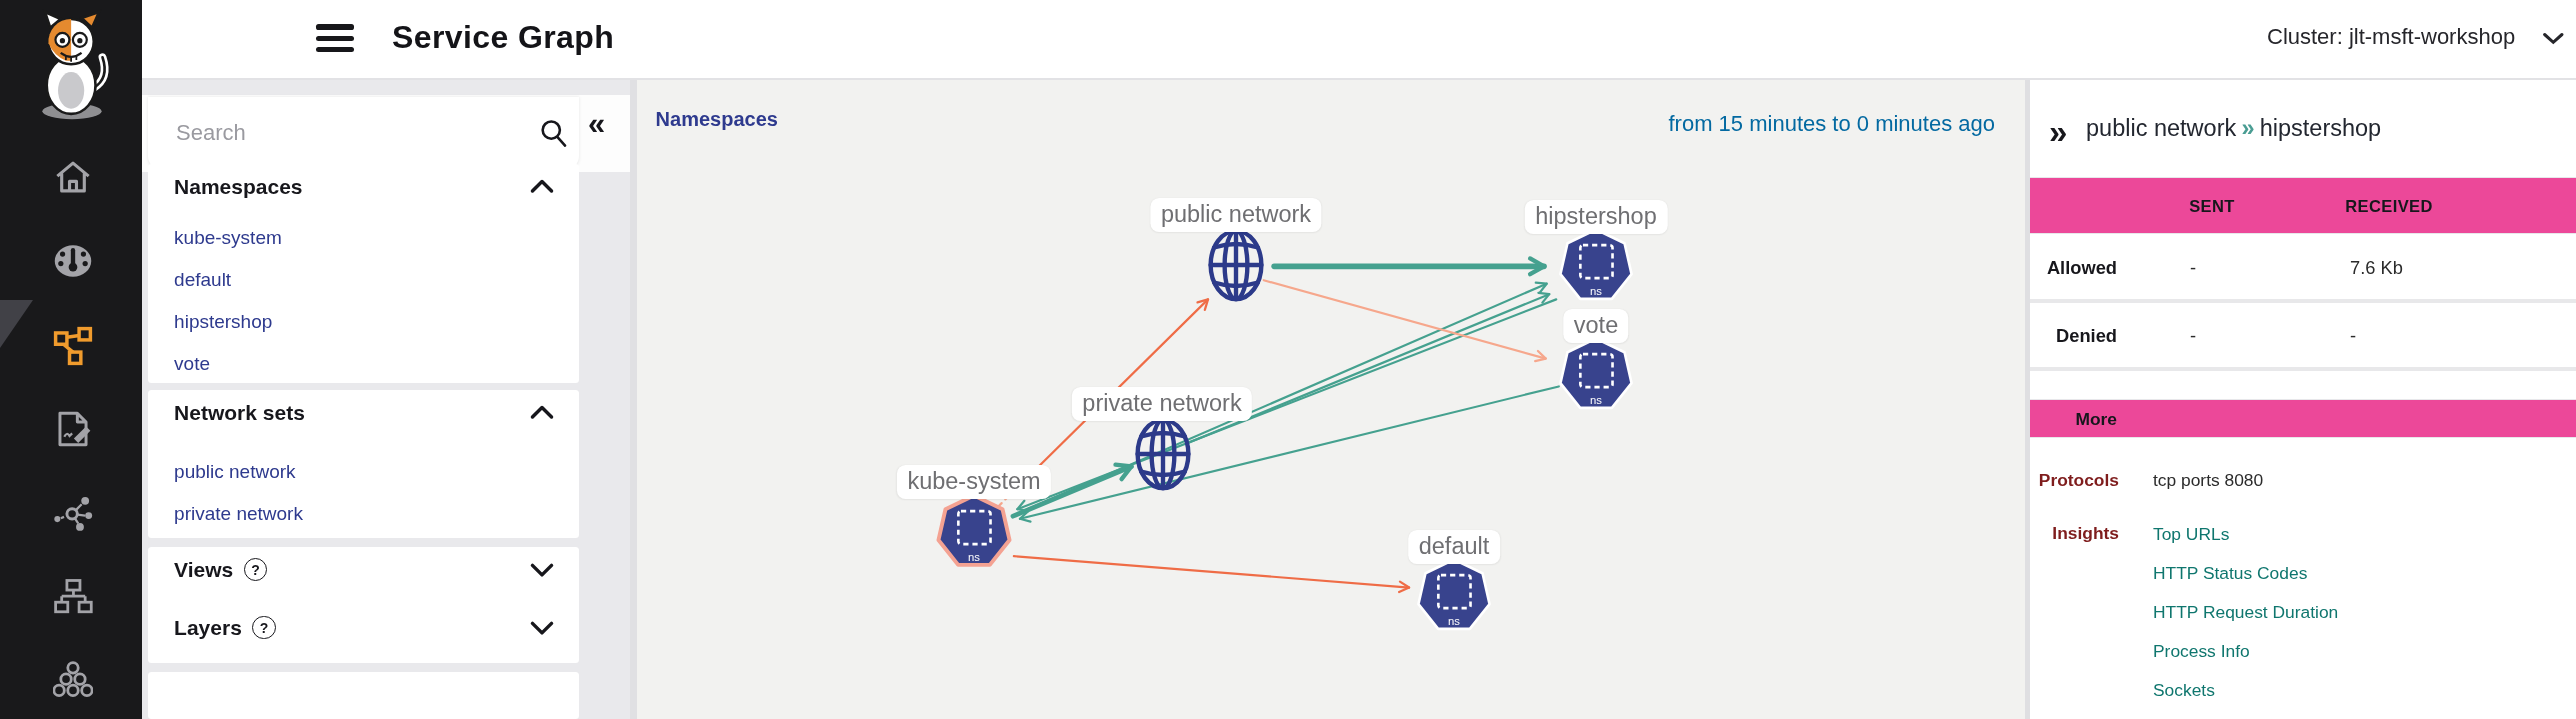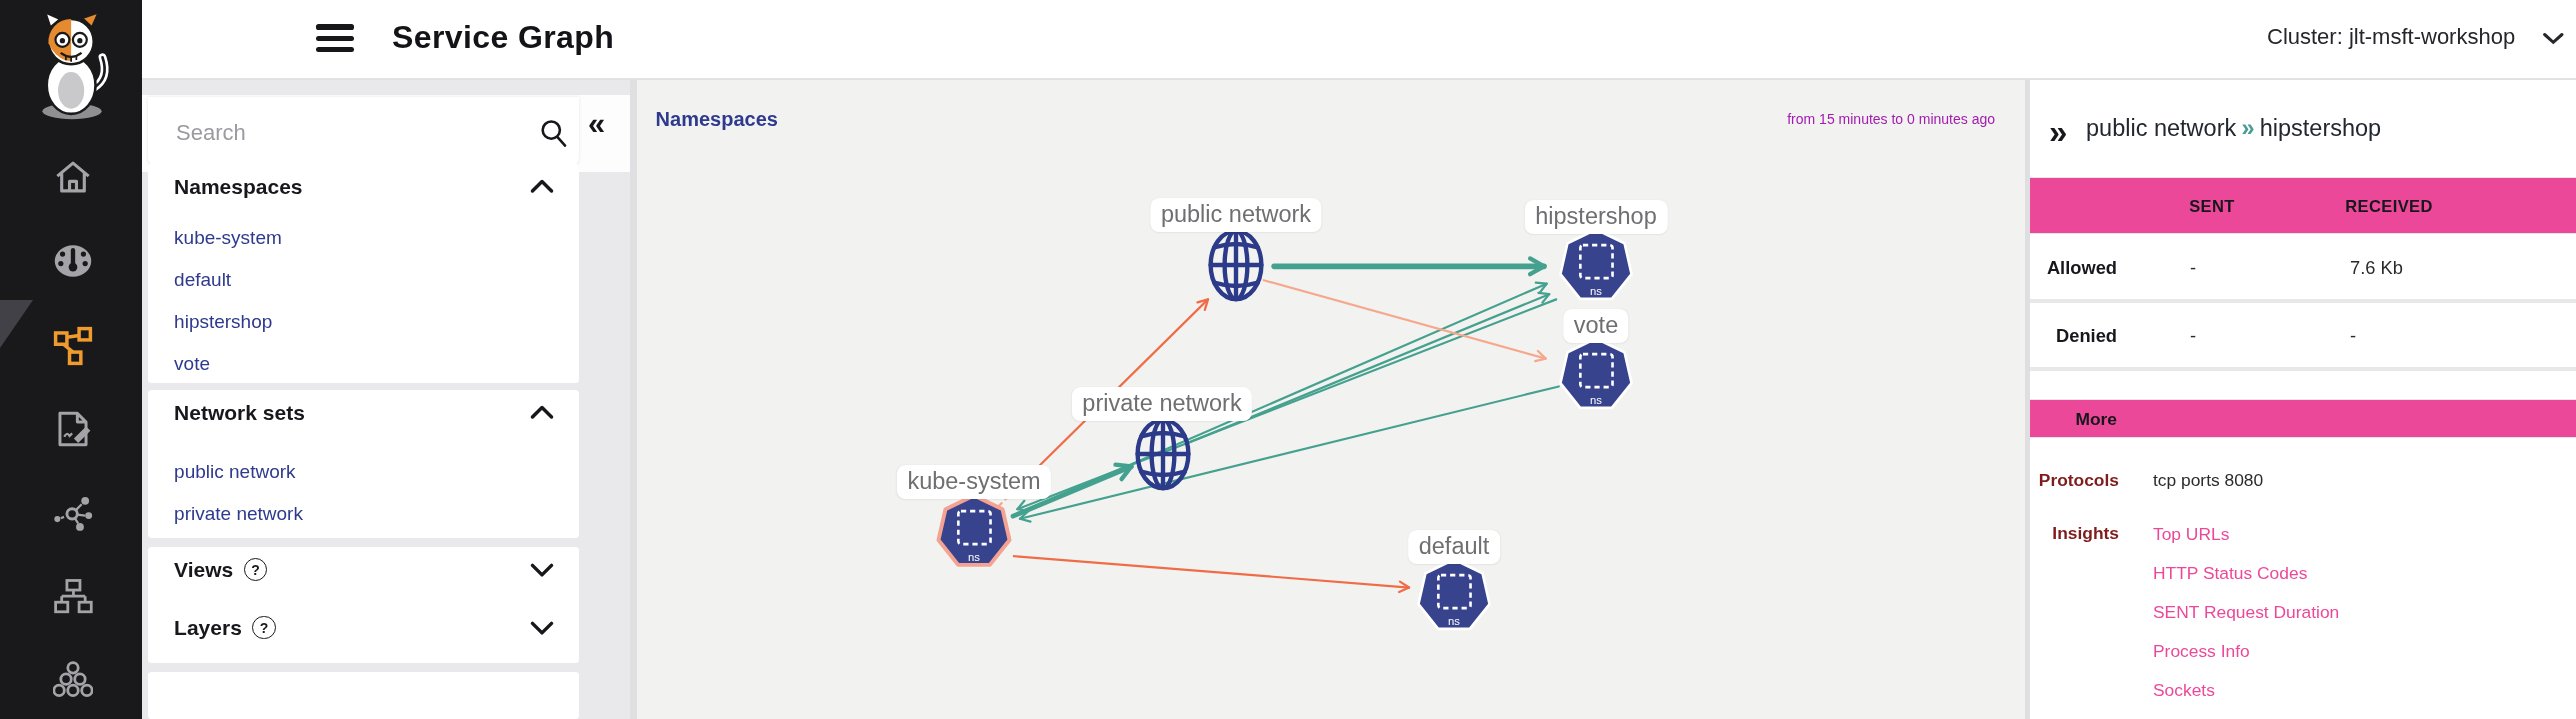--- a/index.html
+++ b/index.html
@@ -38,21 +38,21 @@
   .sec-chevron{position:absolute;right:24.4px;top:14px;cursor:pointer}
   .sec-items{position:absolute;left:0;right:0}
   .sec-item{height:42px;line-height:42px;padding-left:26px;font-size:19px;color:#2e3a8e;cursor:pointer;white-space:nowrap}
   .help-badge{display:inline-flex;align-items:center;justify-content:center;width:23.5px;height:23.5px;
     border:1.7px solid #17171c;border-radius:50%;font-size:14px;font-weight:700;color:#17171c}
 
   
   #canvas{position:absolute;left:633px;top:80px;width:1392px;height:639px;background:#f2f2f0}
   #canvas-divider{position:absolute;left:630px;top:80px;width:7px;height:639px;background:#e0e0e3}
   #view-label{position:absolute;left:22.6px;top:28px;font-size:20px;font-weight:600;color:#2e3a8e}
-  #time-range{position:absolute;right:30px;top:31px;font-size:14px;color:#a21caf}
+  #time-range{position:absolute;right:30px;top:31px;font-size:22px;color:#0369a1}
   #graph-svg{position:absolute;left:0;top:0;width:1392px;height:639px}
   .node{position:absolute;cursor:pointer}
   .nlabel{position:absolute;transform:translate(-50%,-50%);background:#fff;border-radius:8.7px;
     padding:2.6px 10.5px 4.4px;font-size:23.5px;color:#6f6f72;white-space:nowrap;box-shadow:0 0 1.7px rgba(0,0,0,.06)}
 
   
   #panel{position:absolute;left:2025px;top:80px;width:551px;height:639px;background:#fff;border-left:5.2px solid #dfdfe2}
   #panel-collapse{position:absolute;left:19px;top:33px;font-size:33px;font-weight:700;color:#17171c;cursor:pointer}
   #panel-title{position:absolute;left:56px;top:35px;font-size:23.5px;color:#232730;font-weight:500;white-space:nowrap}
   #panel-title .sep{color:#4a9d93;font-weight:700;padding:0 5.2px}
@@ -60,21 +60,21 @@
   #thead-band{top:97px;height:57px}
   .th{position:absolute;top:0;height:57px;line-height:57px;font-size:16.5px;font-weight:700;color:#17171c;letter-spacing:0.4px}
   .row-label{position:absolute;left:0;width:87px;text-align:right;font-size:18.3px;font-weight:700;color:#17171c}
   .cell{position:absolute;font-size:18.3px;color:#2b2b2b}
   .hdiv{position:absolute;left:0;width:546px;height:4.4px;background:#e8e8ea}
   #more-band{top:319px;height:39px}
   #more-label{position:absolute;left:0;top:0;width:87px;height:39px;line-height:39px;text-align:right;
     font-size:17.4px;font-weight:700;color:#17171c}
   .detail-label{position:absolute;left:0;width:89px;text-align:right;font-size:17.4px;font-weight:700;color:#7f1d1d}
   .detail-value{position:absolute;left:123px;font-size:17.4px;color:#2b2b2b}
-  #insights-list div{height:39px;line-height:22.6px;font-size:17.4px;color:#ec4899;cursor:pointer}
+  #insights-list div{height:39px;line-height:22.6px;font-size:17.4px;color:#0f766e;cursor:pointer}
 </style>
 </head>
 <body>
 
 <div id="app">
 
   <div id="rail">
     <div id="mascot">
       <svg width="96" height="122" viewBox="0 0 110 140">
         <ellipse cx="55" cy="122" rx="34" ry="9" fill="#8f8f92"></ellipse>
@@ -337,19 +337,19 @@
       <div id="more-label">More</div>
     </div>
 
     <div class="detail-label" style="top:390px">Protocols</div>
     <div class="detail-value" style="top:390px">tcp ports 8080</div>
 
     <div class="detail-label" style="top:443px">Insights</div>
     <div class="detail-value" id="insights-list" style="top:443px">
         <div>Top URLs</div>
         <div>HTTP Status Codes</div>
-        <div>SENT Request Duration</div>
+        <div>HTTP Request Duration</div>
         <div>Process Info</div>
         <div>Sockets</div>
       </div>
   </div>
 </div>
 
 
 </body></html>

